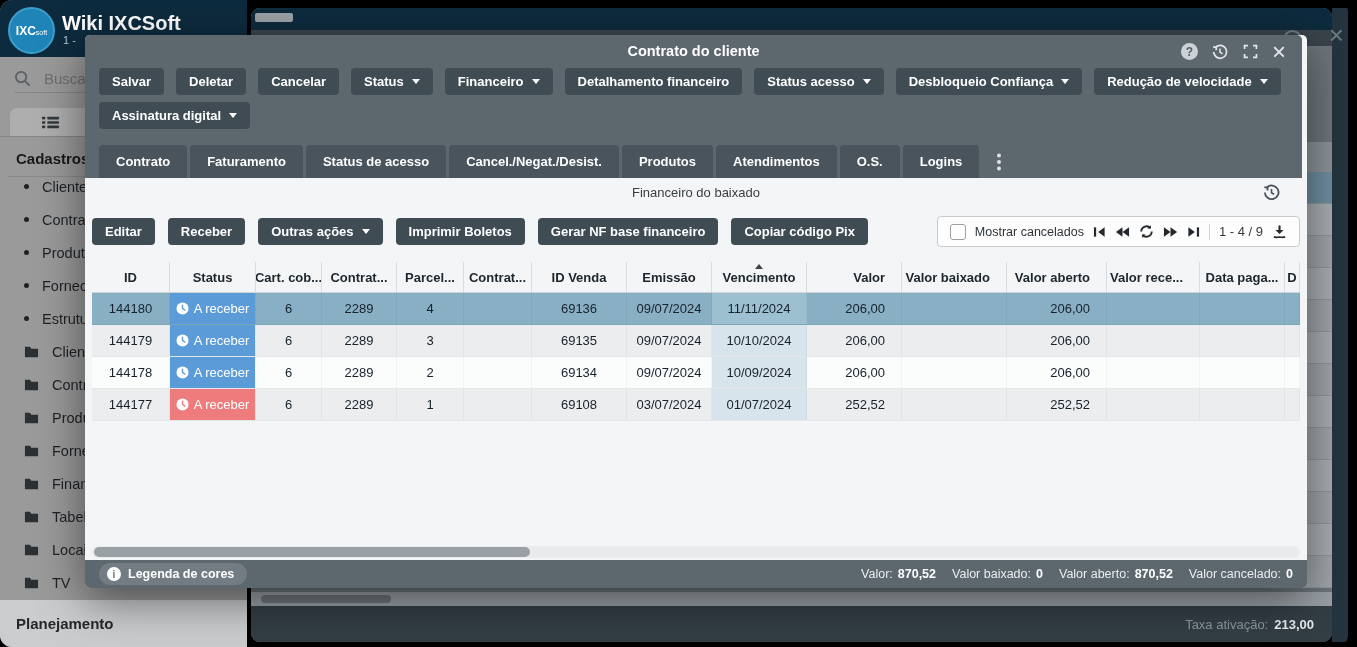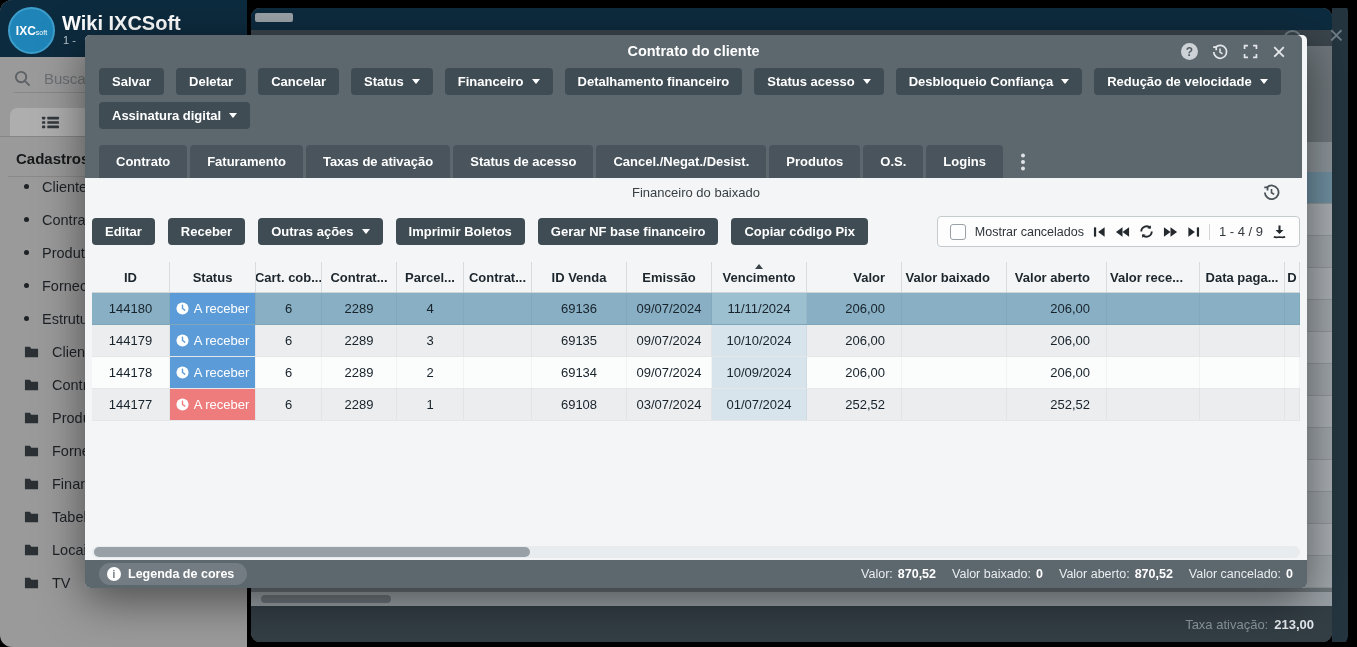--- a/index.html
+++ b/index.html
@@ -256,20 +256,21 @@
           </li>
           <li class="sb-item">
             <span class="folder">
               <svg viewBox="0 0 16 13" width="15" height="13">
                 <path d="M1 12.5V1.5h5.3l1.5 2H15v9z" fill="currentColor"></path>
               </svg>
             </span>
             <span>TV</span>
           </li>
         </ul>
+      <div class="sb-plan">Planejamento</div>
     </aside>
 
     <div class="modal">
       <div class="m-top">
         <div class="m-title">Contrato do cliente</div>
         <div class="m-icons">
           <span class="help-dot">?</span>
           <span>
             <svg viewBox="0 0 20 20" width="18" height="18">
                 <path d="M5.2 4.6A7.2 7.2 0 1 1 3 10" fill="none" stroke="currentColor" stroke-width="1.9"></path>
@@ -320,24 +321,24 @@
           </div>
         <div class="m-row2" id="m-row2">
             <button class="mbtn">
               <span>Assinatura digital</span>
               <span class="caret"></span>
             </button>
           </div>
         <div class="m-tabs" id="m-tabs">
             <button class="mtab">Contrato</button>
             <button class="mtab">Faturamento</button>
-            <button class="mtab">Taxas de ativação</button>
             <button class="mtab">Status de acesso</button>
             <button class="mtab">Cancel./Negat./Desist.</button>
             <button class="mtab">Produtos</button>
+            <button class="mtab">Atendimentos</button>
             <button class="mtab">O.S.</button>
             <button class="mtab">Logins</button>
             <span class="tab-dots">
               <svg viewBox="0 0 6 18" width="6" height="18" fill="currentColor">
                 <circle cx="3" cy="2.5" r="2"></circle>
                 <circle cx="3" cy="9" r="2"></circle>
                 <circle cx="3" cy="15.5" r="2"></circle>
               </svg>
             </span>
           </div>

